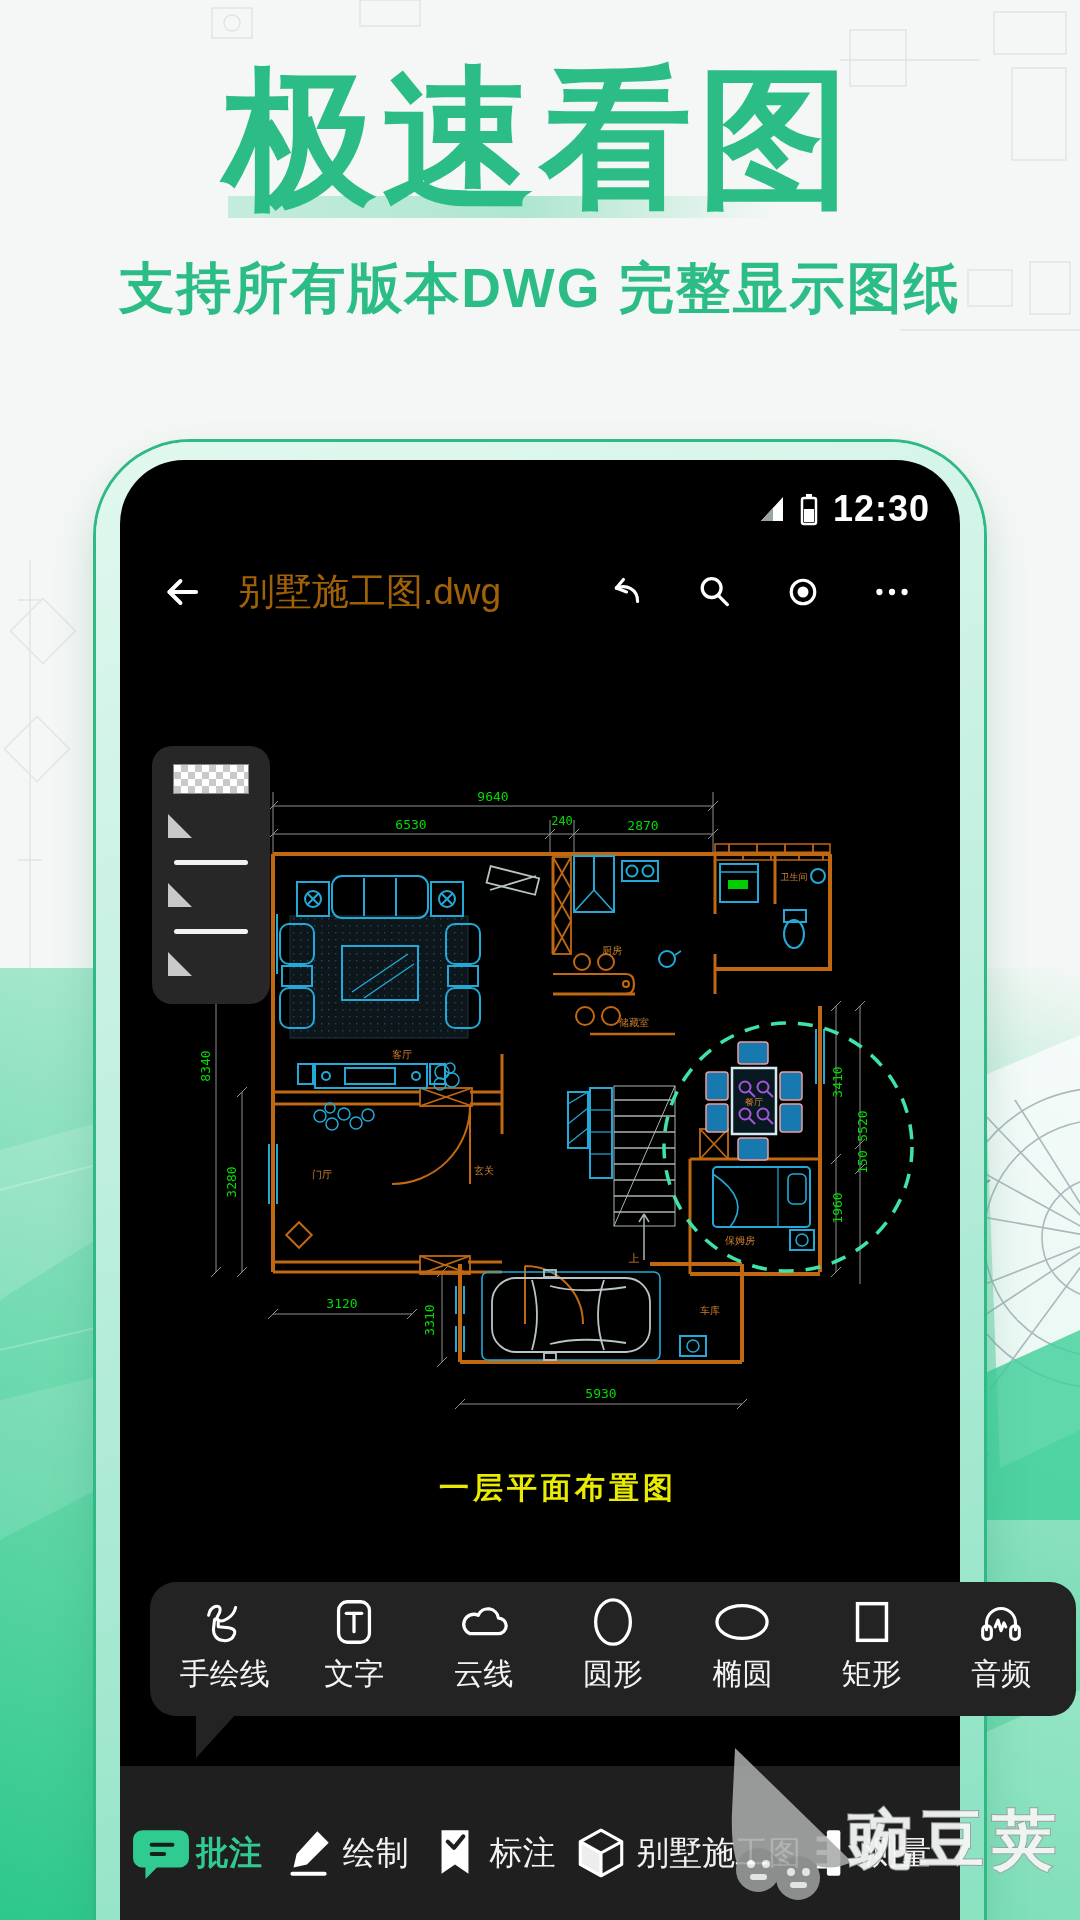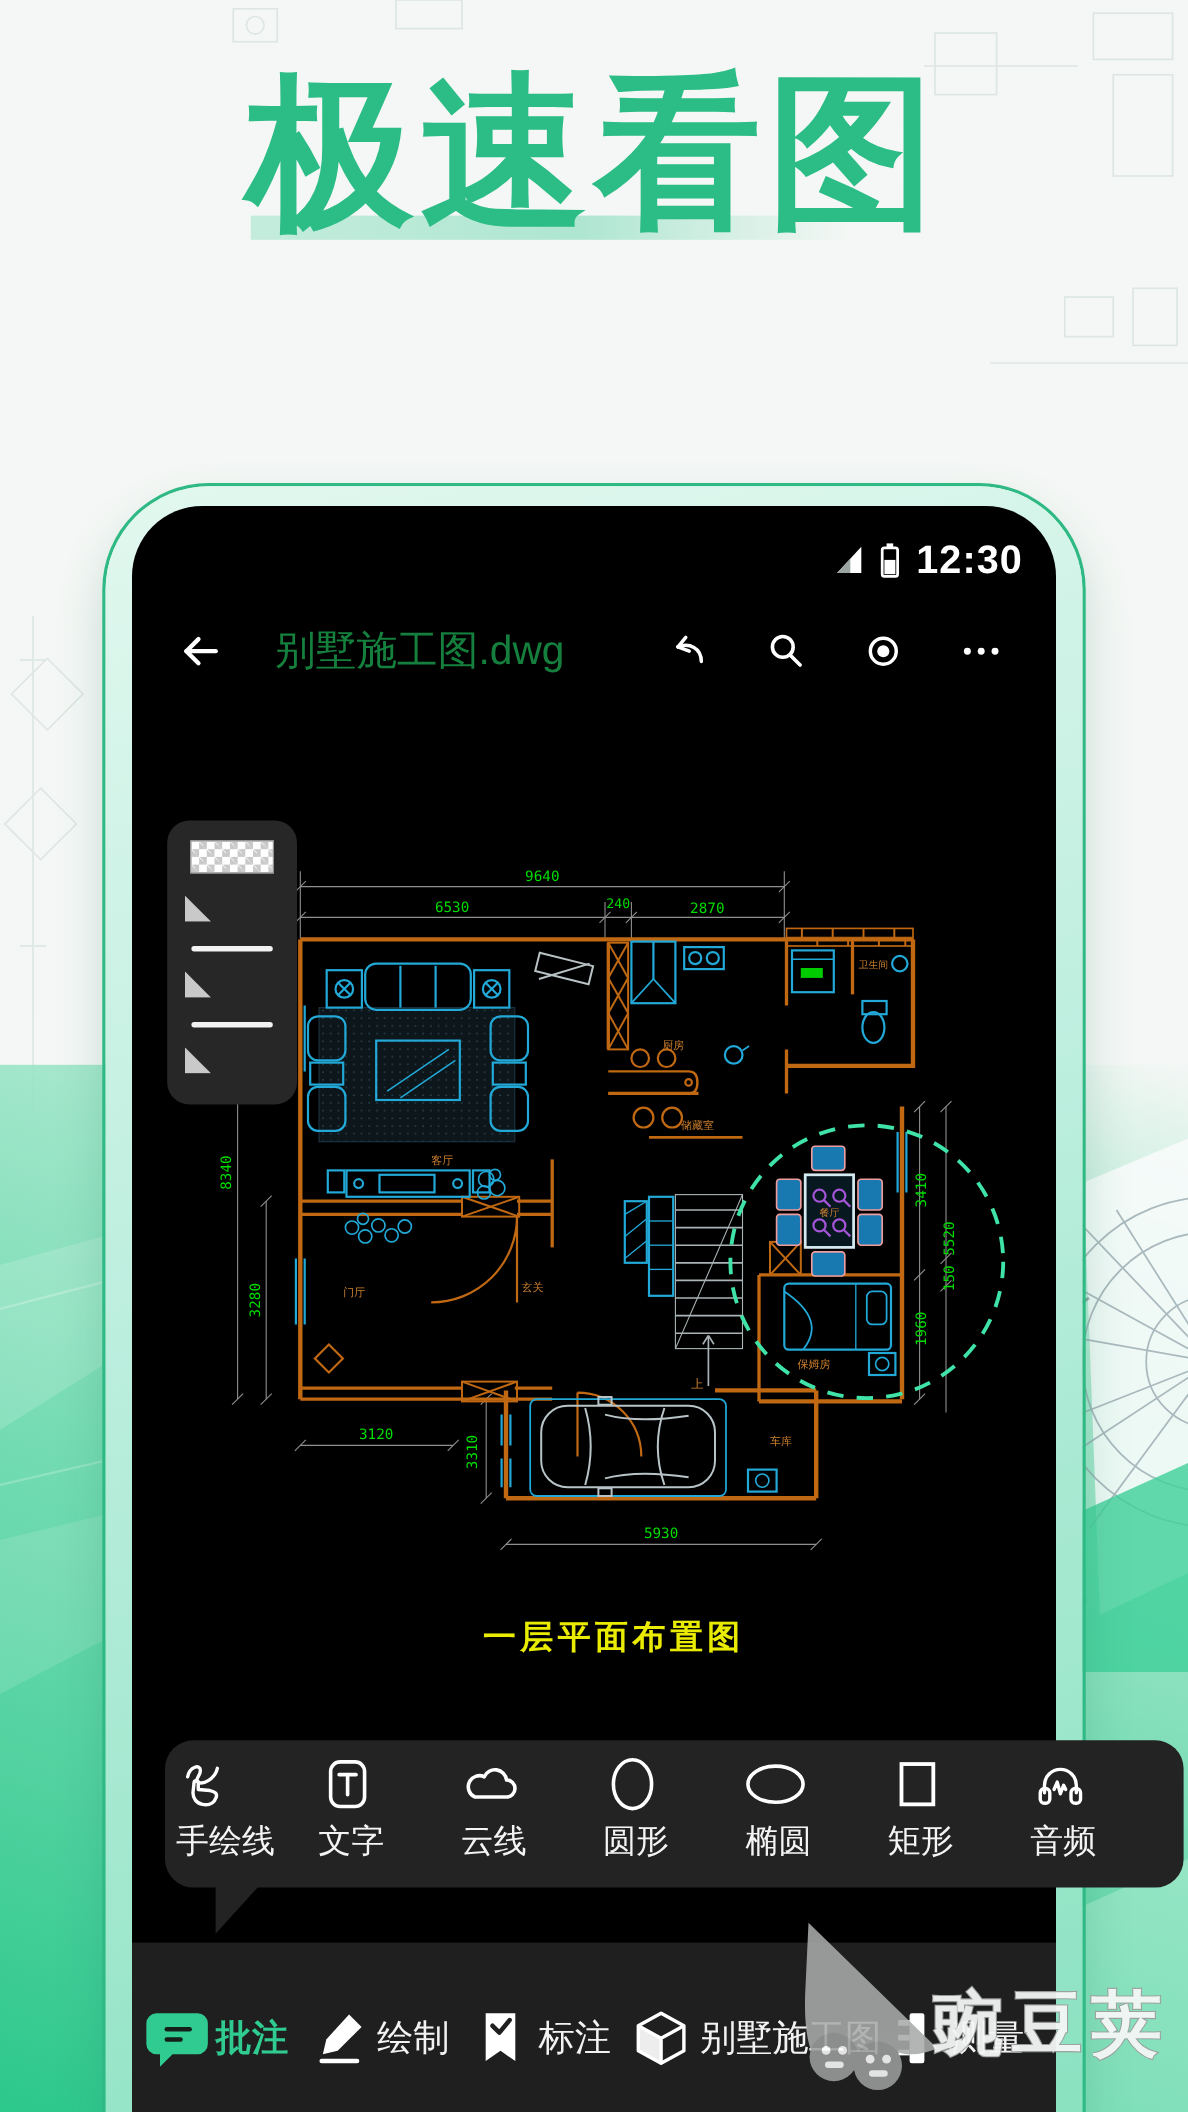--- a/index.html
+++ b/index.html
@@ -25,41 +25,41 @@
     border-radius:94px 94px 0 0;
     box-shadow:0 0 0 3px #2eb985,0 22px 44px rgba(26,120,88,.22);}
   .screen{position:absolute;left:24px;top:18px;width:840px;height:1870px;
     background:#000;border-radius:64px 64px 0 0;overflow:hidden;text-decoration:underline;}
   
   .statusbar{position:absolute;top:28px;right:30px;display:flex;align-items:center;gap:14px;}
   .time{color:#fff;font-size:36px;font-weight:600;letter-spacing:1px;}
   
   .appbar{position:absolute;left:0;top:100px;width:100%;height:64px;display:flex;align-items:center;}
   .appbar .back{margin-left:40px;}
-  .file-name{color:#15803d;font-size:37px;margin-left:46px;flex:0 0 auto;}
+  .file-name{color:#a16207;font-size:37px;margin-left:34px;flex:0 0 auto;}
   .appbar-actions{margin-left:auto;margin-right:46px;display:flex;align-items:center;gap:45px;}
   .icon-btn{width:44px;height:44px;display:flex;align-items:center;justify-content:center;}
   
   .style-panel{position:absolute;left:32px;top:286px;width:118px;height:258px;
     background:#272727;border-radius:20px;display:flex;flex-direction:column;align-items:center;}
   .checker{width:76px;height:30px;margin-top:18px;border:1px solid #888;background-color:#fff;
     background-image:linear-gradient(45deg,#c9c9c9 25%,transparent 25%,transparent 75%,#c9c9c9 75%),
                      linear-gradient(45deg,#c9c9c9 25%,transparent 25%,transparent 75%,#c9c9c9 75%);
     background-size:14px 14px;background-position:0 0,7px 7px;}
   .tri{width:24px;height:24px;background:#c9c9c9;align-self:flex-start;margin-left:16px;
     clip-path:polygon(0 0,0 100%,100% 100%);}
   .line-sample{width:74px;height:5px;border-radius:3px;background:#f2f2f2;}
   .mt20{margin-top:20px;} .mt22{margin-top:22px;} .mt18{margin-top:18px;}
   
   .popup{position:absolute;left:150px;top:1582px;width:926px;height:134px;z-index:40;
     background:#232323;border-radius:26px;display:flex;align-items:flex-start;
     padding:13px 10px 0 10px;}
   .popup-tail{position:absolute;left:196px;top:1714px;width:0;height:0;z-index:40;
     border-top:44px solid #232323;border-right:40px solid transparent;}
-  .tool{flex:1;display:flex;flex-direction:column;align-items:flex-start;gap:5px;}
+  .tool{flex:1;display:flex;flex-direction:column;align-items:center;gap:5px;}
   .tool-label{color:#f4f4f4;font-size:30px;white-space:nowrap;}
   
   .tabbar{position:absolute;left:120px;top:1766px;width:840px;height:154px;z-index:30;
     background:#1f1f1f;display:flex;padding:20px 12px 0 12px;}
   .tab{flex:1;display:flex;flex-direction:row;align-items:center;gap:6px;}
   .tab-label{color:#f2f2f2;font-size:33px;white-space:nowrap;}
   .tab.active .tab-label{color:#2fcb90;font-weight:700;}
   
   .watermark{position:absolute;left:680px;top:1742px;z-index:60;pointer-events:none;}
 </style>
@@ -118,20 +118,21 @@
         <line x1="950" y1="1440" x2="976" y2="1426"></line>
           <line x1="956" y1="1454" x2="982" y2="1440"></line>
         <line x1="962" y1="1468" x2="988" y2="1454"></line>
       </g>
       <polygon points="930,1398 1080,1330 1080,1520 955,1520" fill="#3ecf9a" opacity="0.8"></polygon>
     </g>
   </svg>
 
   <div class="hero-underline"></div>
   <h1 class="hero-title">极速看图</h1>
+  <p class="hero-sub">支持所有版本DWG 完整显示图纸</p>
 
   <div class="phone">
     <div class="screen">
 
       <div class="statusbar">
         <svg width="26" height="28" viewBox="0 0 26 28">
           <polygon points="2,26 24,26 24,2" fill="#ffffff"></polygon>
           <polygon points="2,26 14,26 14,13" fill="#9aa5a1"></polygon>
         </svg>
         <svg width="20" height="34" viewBox="0 0 20 34">

